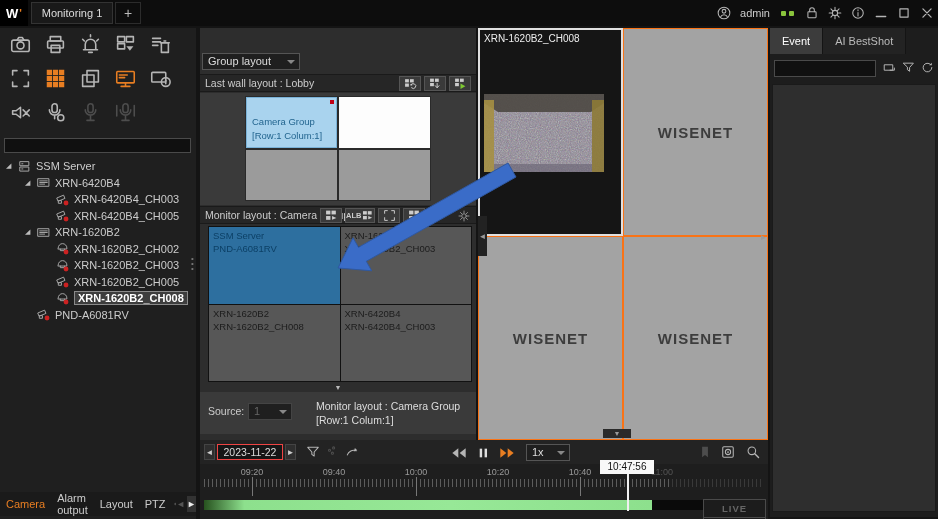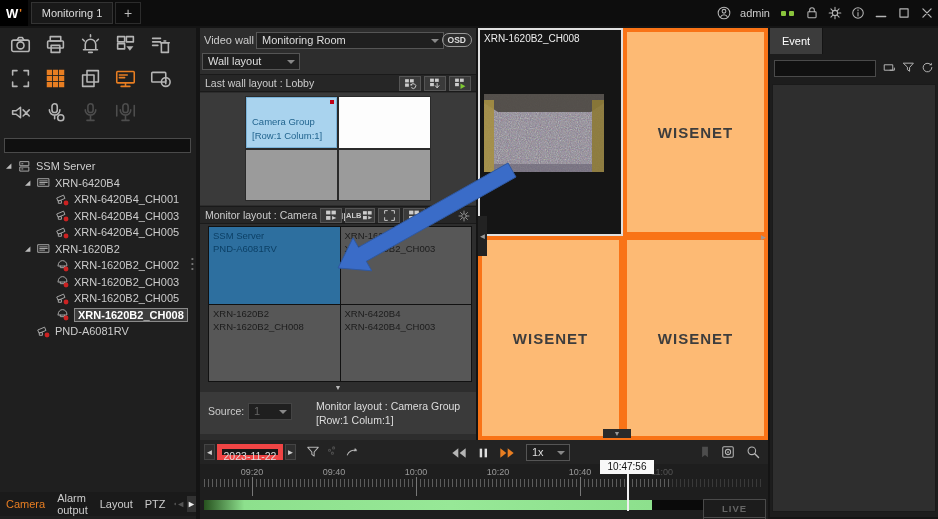--- a/index.html
+++ b/index.html
@@ -78,21 +78,21 @@
   .mcell.selected { background:#2d6f9f; color:#0c4066; }
   .mid-collapse { position:absolute; left:128px; top:356px; width:20px; height:7px; color:#bbb; font-size:7px; text-align:center; line-height:7px; }
   .source-row { position:absolute; left:0; top:364px; width:276px; height:42px; background:#3a3a3a; }
   .source-row .flabel { position:absolute; left:8px; top:13px; font-size:10.5px; }
   .sel-src { position:absolute; left:48px; top:11px; width:44px; }
   .src-info { position:absolute; left:116px; top:7px; font-size:10.5px; color:#ddd; line-height:14px; }
 
   
   .varea { position:absolute; left:478px; top:28px; width:290px; height:412px; background:#191919; }
   .vgrid { position:absolute; inset:0; display:grid; grid-template-columns:1fr 1fr; grid-template-rows:208px 1fr; }
-  .vtile { position:relative; border:4px solid #f97316; background:#fdba74; display:flex; align-items:center; justify-content:center; }
+  .vtile { position:relative; border:1px solid #f97316; background:#a3a3a3; display:flex; align-items:center; justify-content:center; }
   .vtile.selected { border:2px solid #e0e0e0; background:#151515; }
   .wmark { color:#3d3d3d; font-weight:bold; font-size:15px; letter-spacing:1px; }
   .vlabel { position:absolute; left:4px; top:3px; font-size:10px; color:#eee; }
   .vimg { position:absolute; left:4px; top:64px; }
   .vh-left { position:absolute; left:0; top:188px; width:9px; height:40px; background:#222; color:#999; font-size:8px; display:flex; align-items:center; justify-content:center; }
   .vh-right { position:absolute; right:0; top:200px; width:9px; height:18px; color:#999; font-size:8px; display:flex; align-items:center; justify-content:center; }
   .vh-bottom { position:absolute; left:125px; bottom:2px; width:28px; height:9px; background:#2a2a2a; color:#999; font-size:7px; text-align:center; line-height:9px; }
 
   
   .rpanel { position:absolute; left:770px; top:28px; width:168px; height:489px; background:#1d1d1d; }
@@ -103,21 +103,21 @@
   .rsearch { position:absolute; left:0; top:0; width:102px; height:17px; background:#101010; border:1px solid #4a4a4a; color:#ddd; font-size:10px; padding:0 3px; }
   .ricons { position:absolute; right:0; top:1px; display:flex; gap:6px; }
   .ricons .ic { width:13px; height:13px; color:#b5b5b5; }
   .rbody { position:absolute; left:2px; top:56px; width:164px; height:428px; background:#2e2e2e; border:1px solid #1a1a1a; }
 
   
   .tline { position:absolute; left:200px; top:440px; width:568px; height:79px; background:#1e1e1e; }
   .tl-controls { position:absolute; left:0; top:0; width:568px; height:24px; background:#232323; }
   .tl-controls .ic { position:absolute; width:14px; height:14px; top:5px; color:#b5b5b5; }
   .nav-btn { position:absolute; top:4px; width:11px; height:16px; color:#ccc; font-size:8px; text-align:center; line-height:16px; background:#2e2e2e; border:1px solid #444; }
-  .date-box { position:absolute; left:17px; top:4px; width:66px; height:16px; background:#161616; border:5px solid #ef4444; color:#ddd; font-size:10.5px; text-align:center; line-height:14px; }
+  .date-box { position:absolute; left:17px; top:4px; width:66px; height:16px; background:#161616; border:1px solid #ef4444; color:#ddd; font-size:10.5px; text-align:center; line-height:14px; }
   .sel-speed { position:absolute; left:326px; top:4px; width:44px; }
   .tooltip { position:absolute; left:400px; top:20px; width:54px; height:14px; background:#f8f8f8; color:#111; font-size:10px; text-align:center; line-height:14px; z-index:5; }
   .playhead { position:absolute; left:427px; top:25px; width:2px; height:46px; background:#f0f0f0; z-index:4; }
   .tl-band { position:absolute; left:0; top:26px; width:568px; height:53px; }
   .tick { position:absolute; width:1px; background:#5c5c5c; top:13px; height:8px; }
   .tick.major { top:11px; height:19px; background:#777; }
   .tick-label { position:absolute; top:1px; font-size:9px; color:#9a9a9a; transform:translateX(-50%); }
   .tick-label.dim { color:#555; }
   .rec-base { position:absolute; left:4px; top:34px; width:560px; height:10px; background:linear-gradient(90deg,#1c2e1c,#0a0a0a 70%); }
   .rec-green { position:absolute; left:4px; top:34px; width:448px; height:10px; background:linear-gradient(90deg,#27521f,#8de08d 9%,#97e897 55%,#8de08d); }
@@ -288,29 +288,20 @@
             </svg></span>
           <span class="lbl">XRN-6420B4</span>
         </div>
         <div class="tree-item" style="padding-left: 44px;">
           <span class="exp"></span>
           <span class="ti"><svg viewBox="0 0 24 24" fill="none" stroke="currentColor" stroke-width="1.8" stroke-linecap="round" stroke-linejoin="round">
               <path d="M2 9l12-5 2.5 6-12 5z"></path>
               <rect x="5" y="14" width="5" height="5"></rect>
               <circle cx="18.5" cy="18.5" r="4.5" fill="#cc2222" stroke="none"></circle>
             </svg></span>
-          <span class="lbl">XRN-6420B4_CH001</span>
-        </div>
-        <div class="tree-item" style="padding-left: 44px;">
-          <span class="exp"></span>
-          <span class="ti"><svg viewBox="0 0 24 24" fill="none" stroke="currentColor" stroke-width="1.8" stroke-linecap="round" stroke-linejoin="round">
-              <path d="M2 9l12-5 2.5 6-12 5z"></path>
-              <rect x="5" y="14" width="5" height="5"></rect>
-              <circle cx="18.5" cy="18.5" r="4.5" fill="#cc2222" stroke="none"></circle>
-            </svg></span>
           <span class="lbl">XRN-6420B4_CH003</span>
         </div>
         <div class="tree-item" style="padding-left: 44px;">
           <span class="exp"></span>
           <span class="ti"><svg viewBox="0 0 24 24" fill="none" stroke="currentColor" stroke-width="1.8" stroke-linecap="round" stroke-linejoin="round">
               <path d="M2 9l12-5 2.5 6-12 5z"></path>
               <rect x="5" y="14" width="5" height="5"></rect>
               <circle cx="18.5" cy="18.5" r="4.5" fill="#cc2222" stroke="none"></circle>
             </svg></span>
           <span class="lbl">XRN-6420B4_CH005</span>
@@ -380,27 +371,22 @@
             <circle cx="12" cy="12" r="4.5"></circle>
             <path d="M12 2v4M12 18v4M2 12h4M18 12h4M5 5l2.8 2.8M16.2 16.2L19 19M19 5l-2.8 2.8M7.8 16.2L5 19"></path>
           </svg>
         </span>
         <span class="tab-arr">◄</span>
         <span class="tab-arr on">►</span>
       </div>
   </div>
 
   <div class="mid">
-    <div class="mrow1">
-      <span class="flabel">Video wall</span>
-      <div class="sel sel-vw">Monitoring Room</div>
-      <span class="osd-btn">OSD</span>
-    </div>
     <div class="mrow2">
-      <div class="sel sel-wl">Wall layout</div>
+      <div class="sel sel-wl">Group layout</div>
     </div>
     <div class="barline bar1">
       <span class="flabel">Last wall layout : Lobby</span>
       <div class="bar-btns" id="lastWallBtns">
           <div class="bar-btn">
             <span class="ic">
               <svg viewBox="0 0 24 24" fill="none" stroke="currentColor" stroke-width="1.8" stroke-linecap="round" stroke-linejoin="round">
                 <g fill="currentColor" stroke="none">
                   <rect x="2" y="4" width="7" height="6"></rect>
                   <rect x="11" y="4" width="7" height="6"></rect>
@@ -563,20 +549,21 @@
         </div>
       </div>
     <div class="vh-left">◄</div>
     <div class="vh-right">►</div>
     <div class="vh-bottom">▼</div>
   </div>
 
   <div class="rpanel">
     <div class="rtabs" id="rtabs">
         <div class="rtab active">Event</div>
+        <div class="rtab">AI BestShot</div>
       </div>
     <div class="rsearch-row">
       <input class="rsearch" value="" style="">
       <div class="ricons">
         <span class="ic">
             <svg viewBox="0 0 24 24" fill="none" stroke="currentColor" stroke-width="1.8" stroke-linecap="round" stroke-linejoin="round">
               <rect x="3" y="7" width="15" height="10"></rect>
               <path d="M13 17h8v-4"></path>
             </svg>
           </span>

